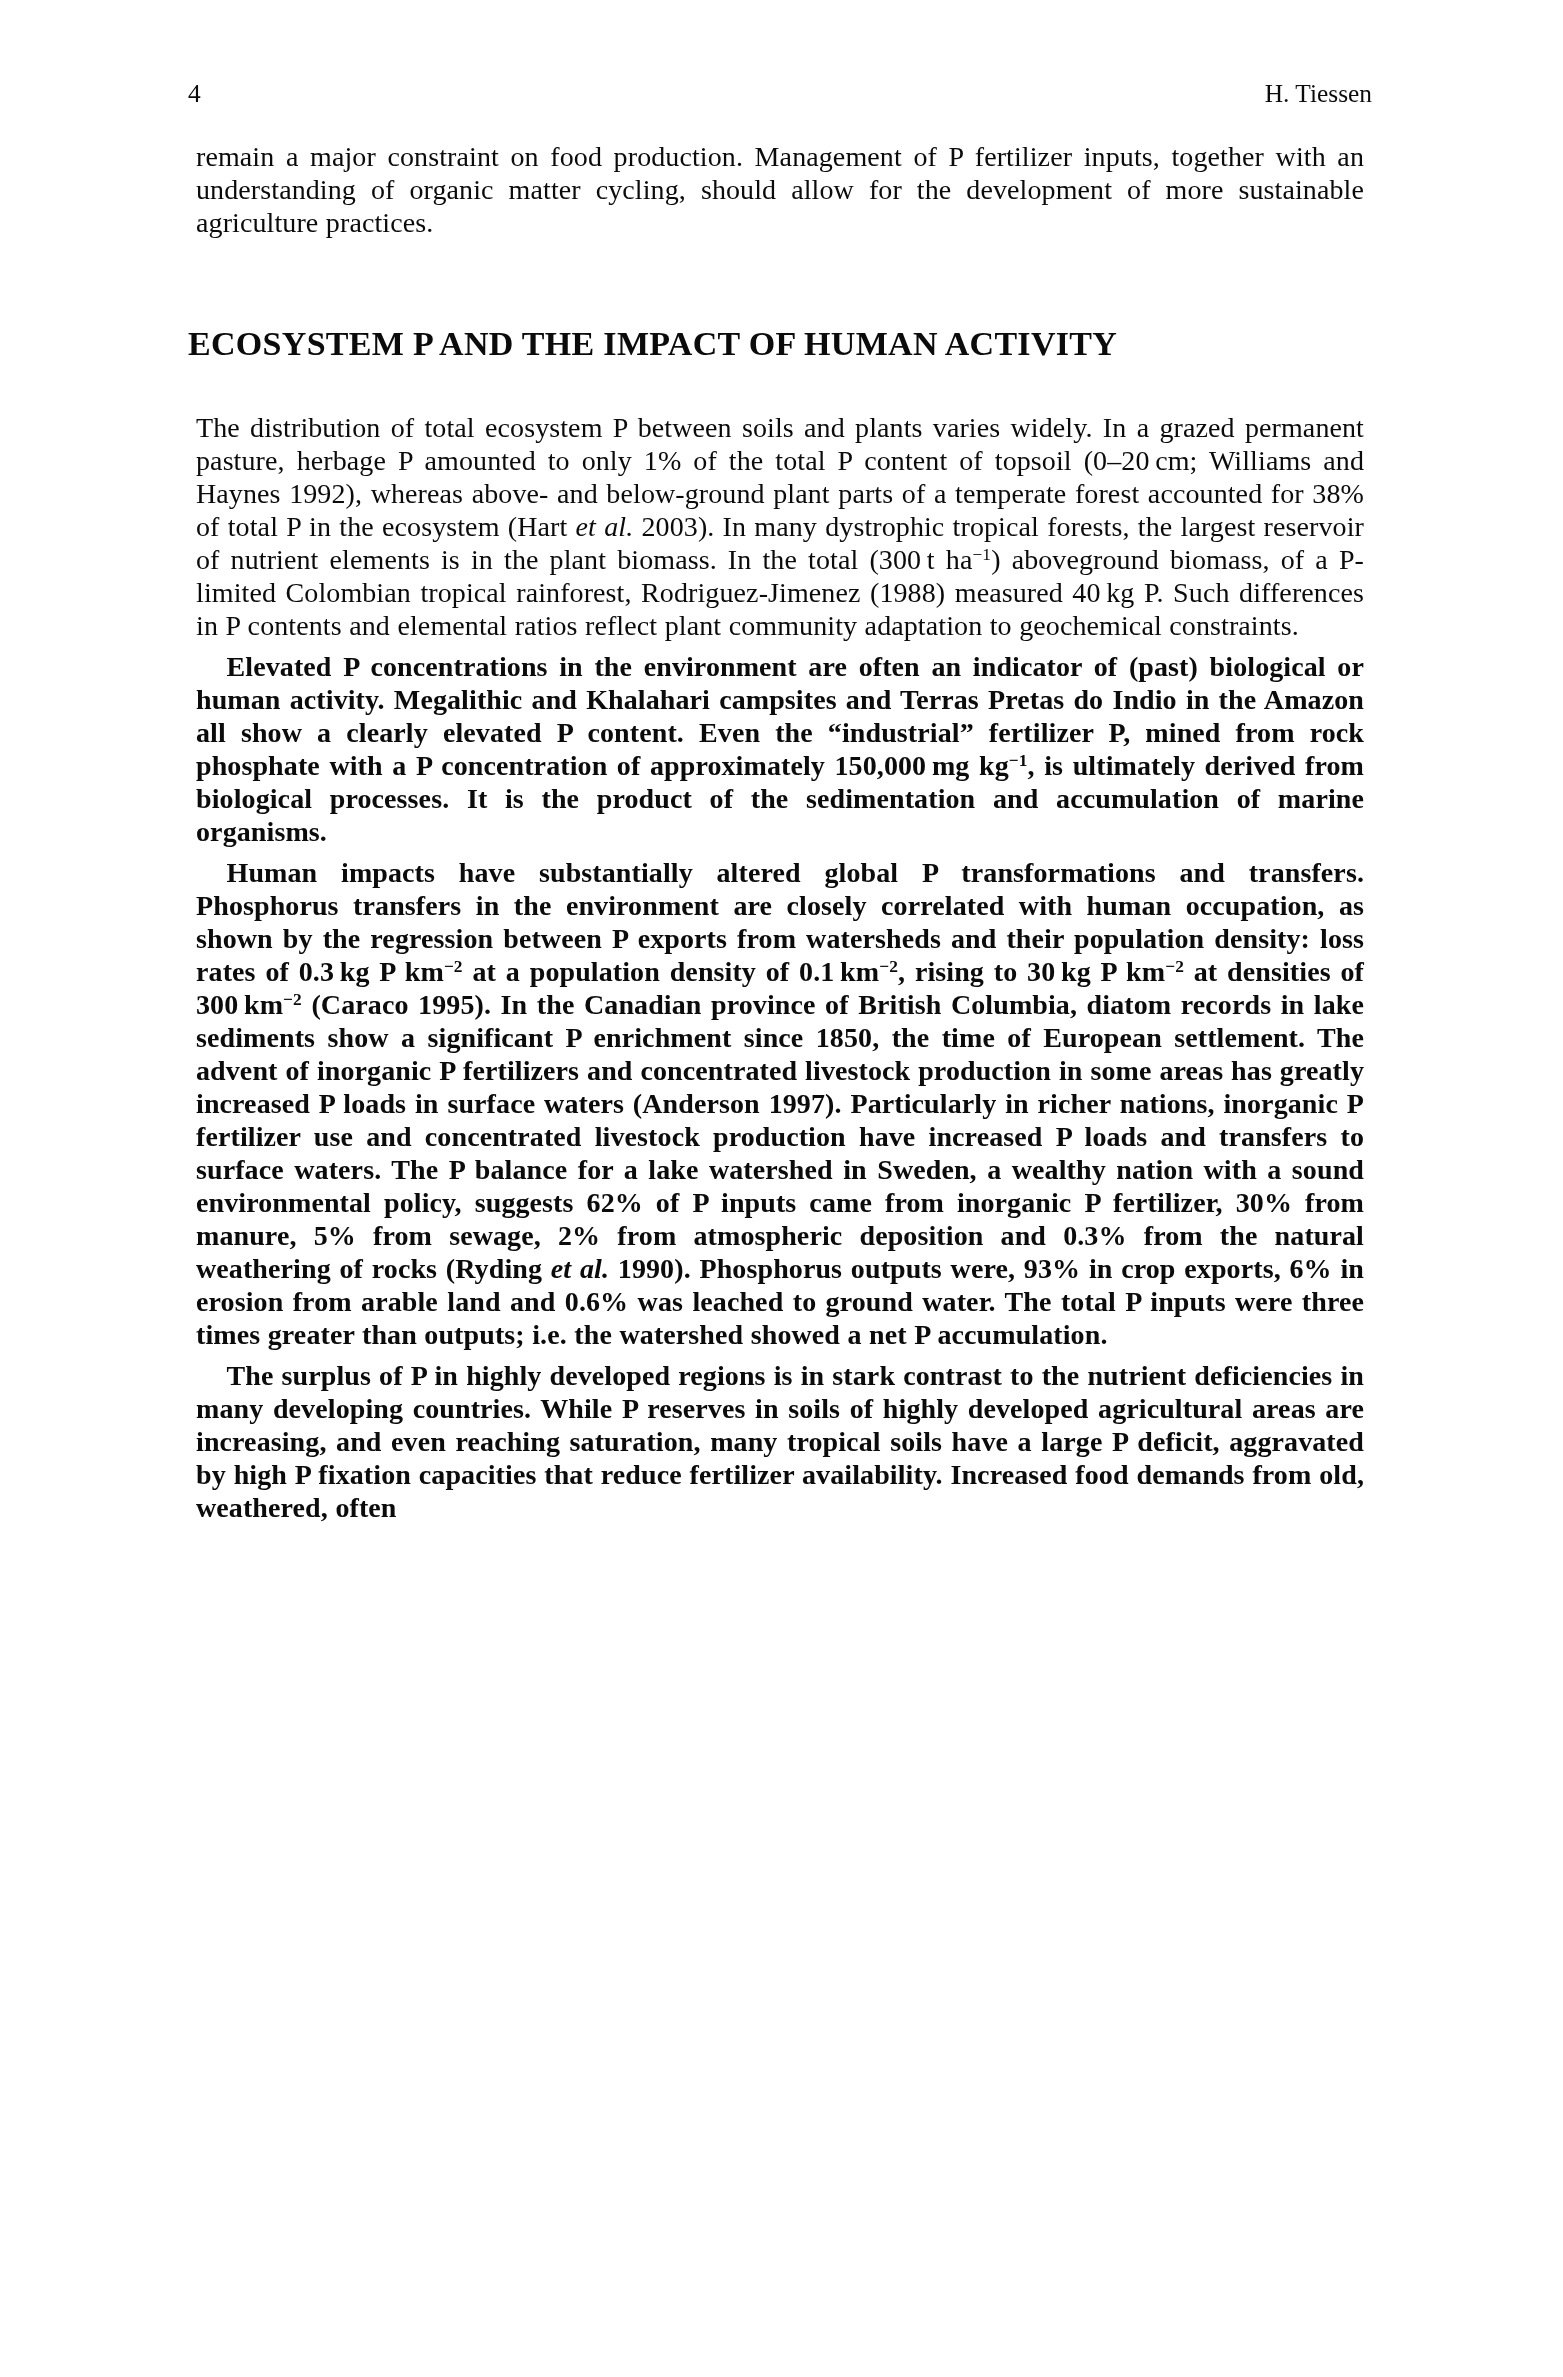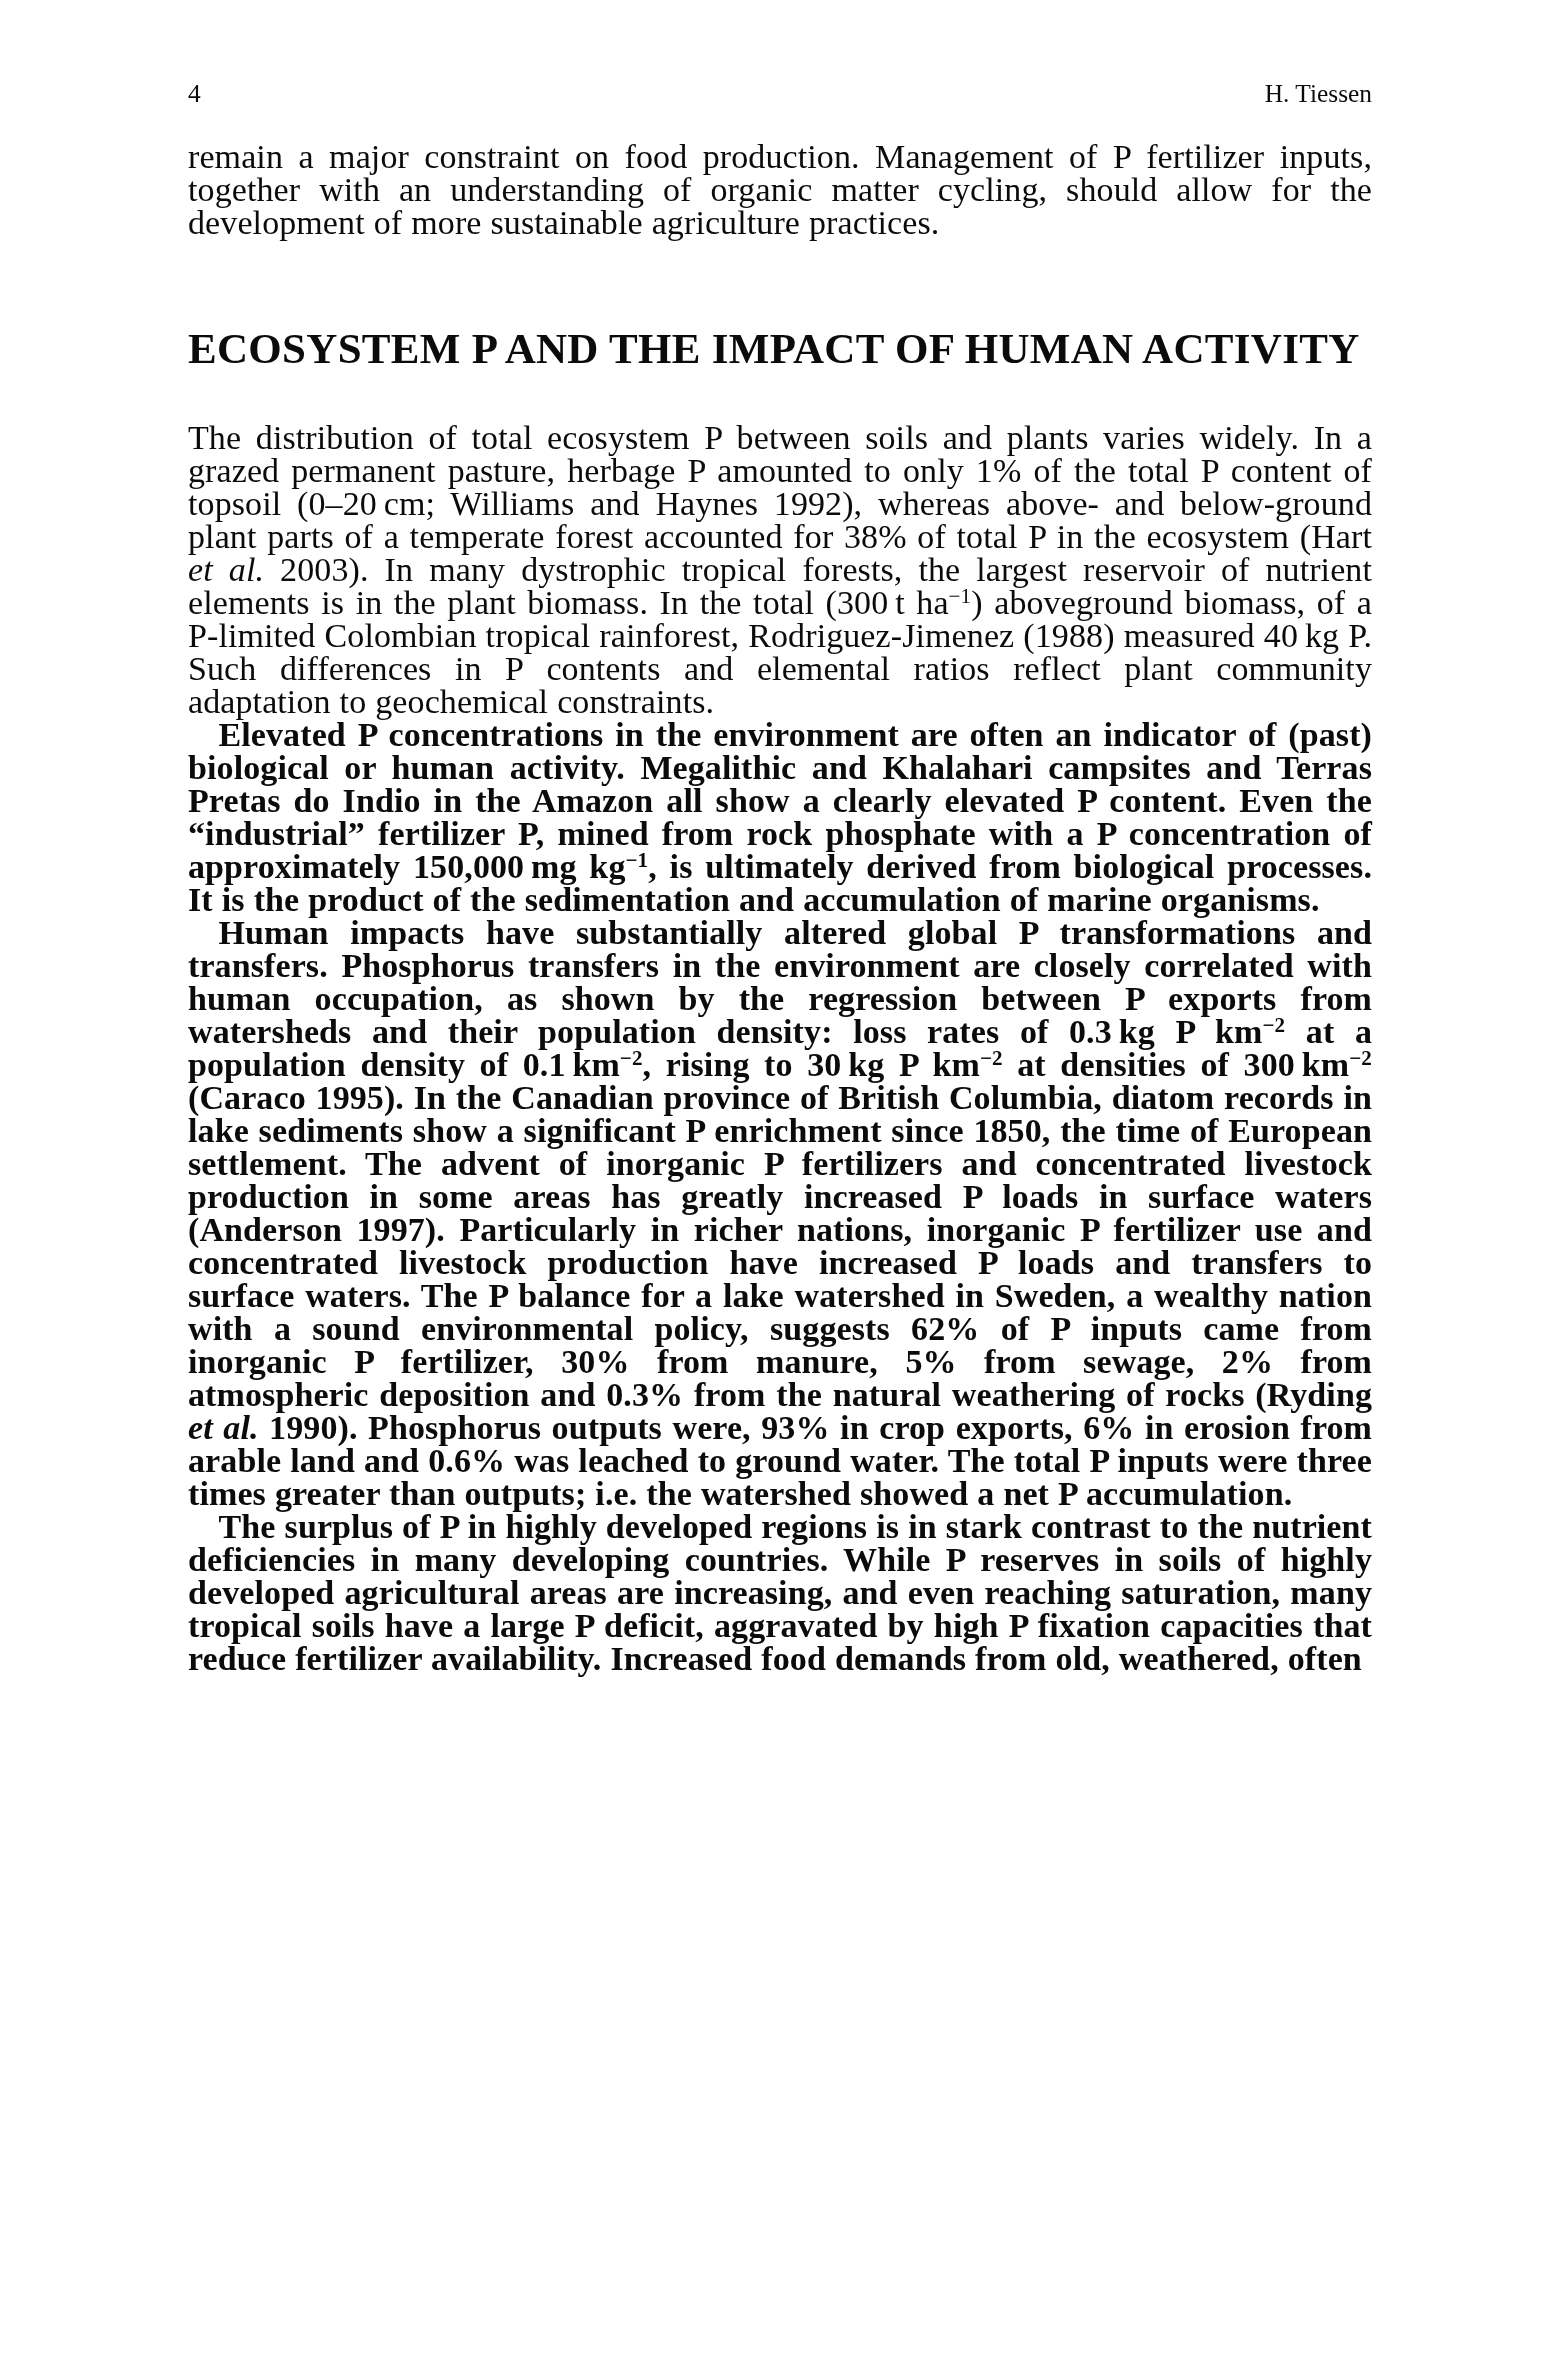--- a/index.html
+++ b/index.html
@@ -22,33 +22,33 @@
     background: #ffffff;
   }
   .running-header {
     display: flex;
     justify-content: space-between;
     align-items: baseline;
     font-size: 25.4px;
     line-height: 1.2;
   }
   .body-text {
-    margin: 0;
-    font-size: 34px;
+    margin: 8px;
+    font-size: 28px;
     line-height: 33px;
     text-align: justify;
     letter-spacing: 0.1px;
     word-spacing: 0.4px;
   }
   .intro {
     margin-top: 32px;
   }
   .section-heading {
     margin: 85px 0 47px 0;
-    font-size: 43px;
+    font-size: 34px;
     line-height: 1.15;
     font-weight: 700;
     letter-spacing: 0.3px;
     font-family: "Liberation Serif", serif;
   }
   .indent {
     text-indent: 30.5px;
     font-weight: bold;
   }
   em {

